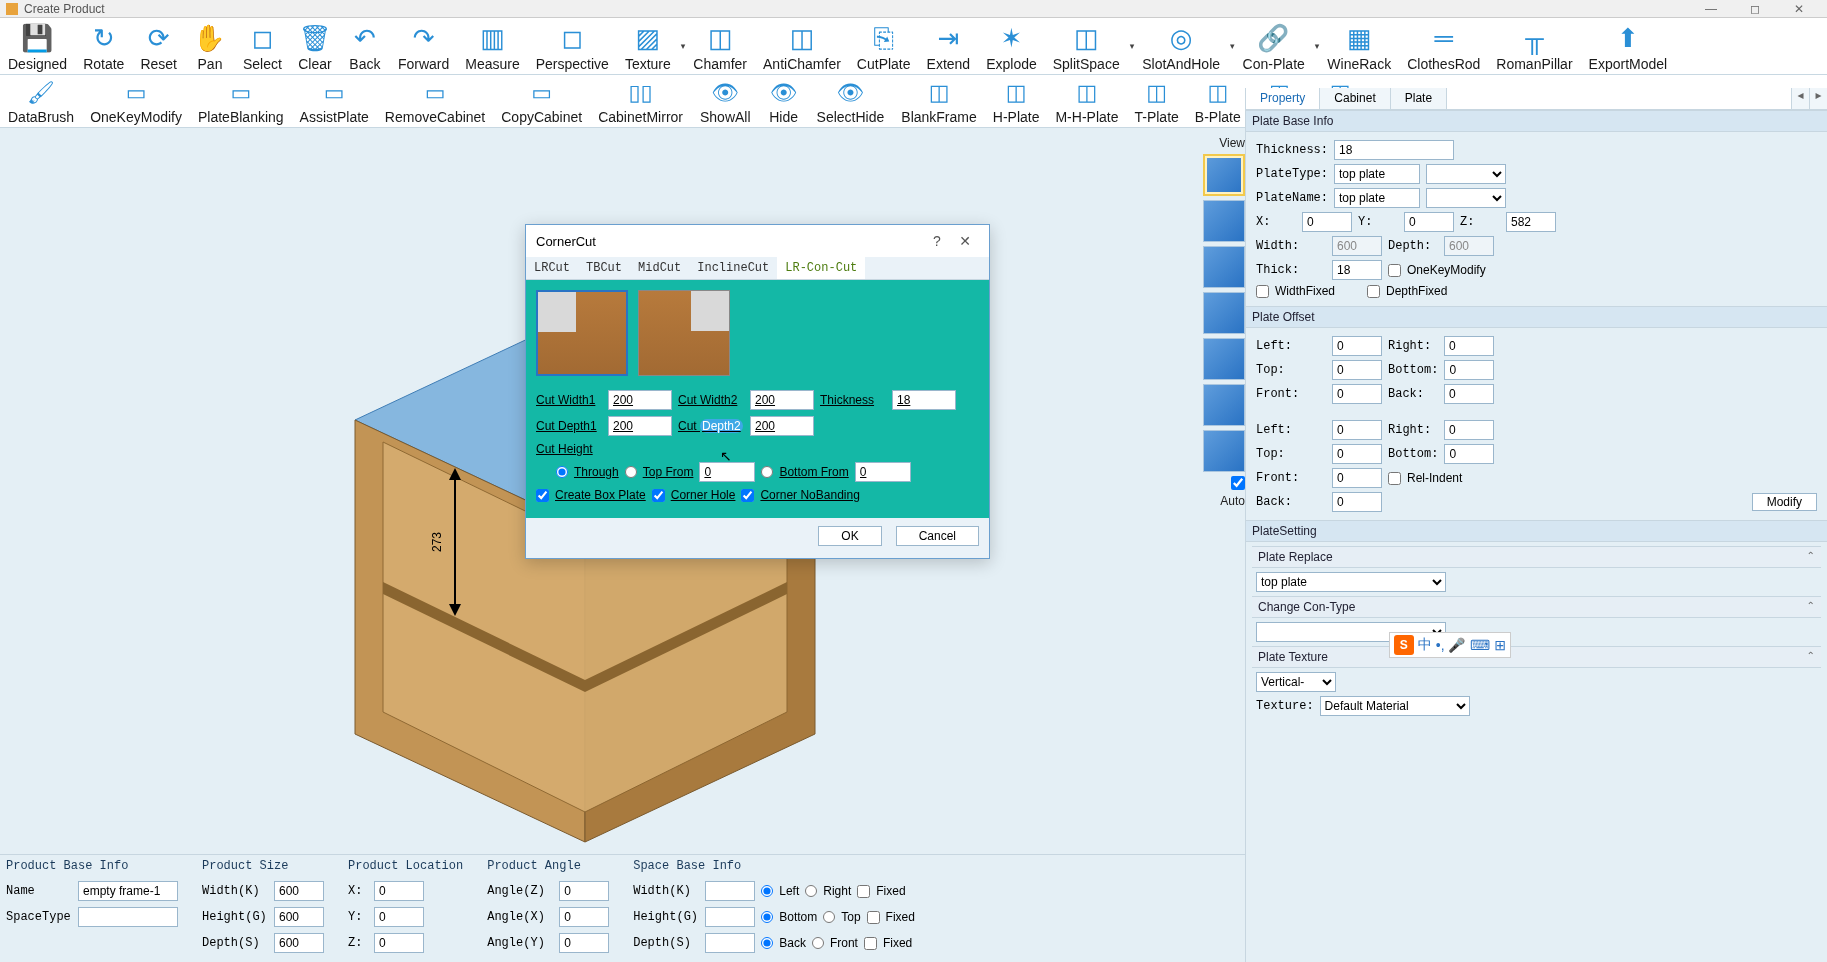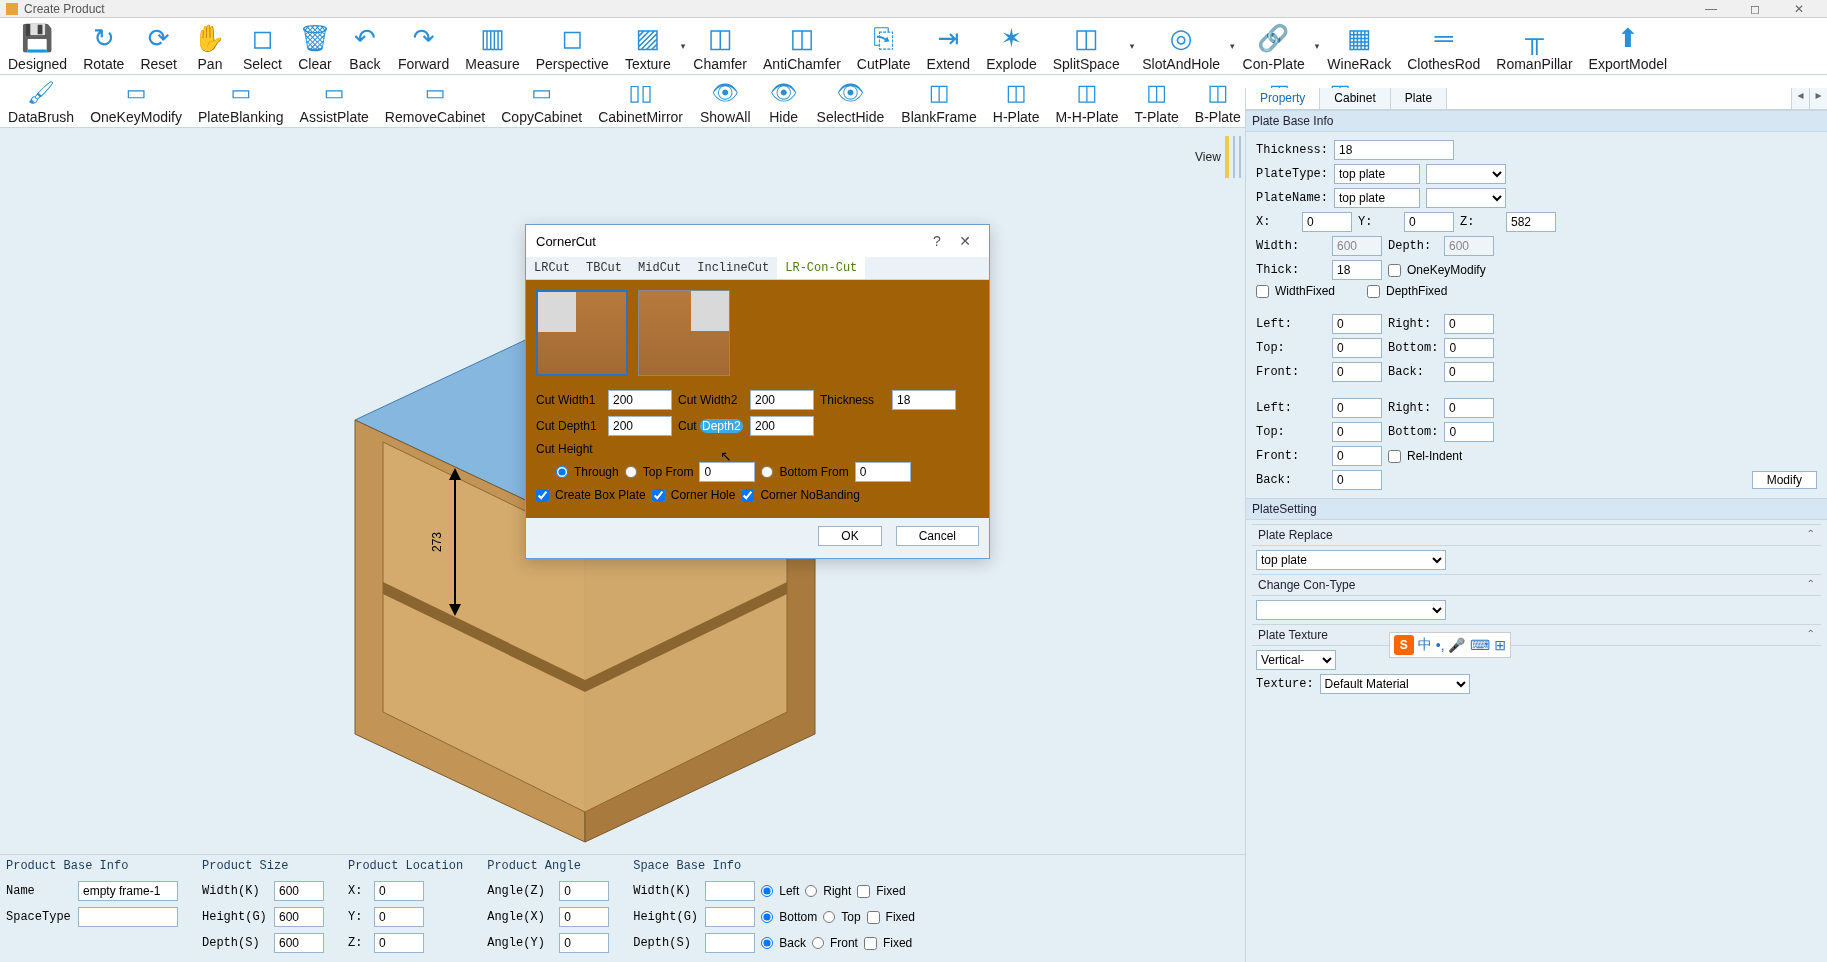--- a/index.html
+++ b/index.html
@@ -21,21 +21,21 @@
 
 .ribbon2 { background: #fff; display: flex; border-bottom: 1px solid #c8d8e2; align-items:center; }
 .ribbon2 .ribbon-btn { min-width: 50px; }
 .ribbon2 .ric { font-size: 22px; width:28px; height:28px; }
 .ribbon2 .overflow { font-size:10px; color:#666; padding:0 4px; }
 
 
 .canvas-area { position: absolute; left:0; top:132px; right:582px; bottom:108px; background:#e4eff5; }
 
 
-.view-strip { position:absolute; right:582px; top:132px; width:50px; display:flex; flex-direction:row; align-items:center; gap:4px; padding-top:4px; }
+.view-strip { position:absolute; right:582px; top:132px; width:50px; display:flex; flex-direction:column; align-items:flex-end; gap:4px; padding-top:4px; }
 .view-strip .vlabel { font-size:12px; color:#222; }
 .view-cube { width:42px; height:42px; background:linear-gradient(135deg,#5f9ddc,#2a73c4); border:1px solid #aac6df; }
 .view-cube.sel { border:2px solid #f2c94c; background:linear-gradient(135deg,#5f9ddc,#2a73c4); box-shadow:0 0 0 2px #fff3c2 inset; }
 .view-auto-cb { width:14px; height:14px; }
 
 
 .prop-panel { position:absolute; right:0; top:88px; width:582px; bottom:0; background:#e4eff5; border-left:1px solid #c7d6e0; overflow:hidden; }
 .prop-tabs { display:flex; height:22px; border-bottom:1px solid #c7d6e0; background:#fff; }
 .prop-tab { padding:3px 14px; border-right:1px solid #c7d6e0; background:#f0f6fa; }
 .prop-tab.active { background:#fff; color:#1a6bb5; }
@@ -62,21 +62,21 @@
 .radio { width:12px;height:12px; }
 
 
 .dialog { position:absolute; left:525px; top:224px; width:465px; background:#fafcfe; border:1px solid #6a9fcf; box-shadow:0 4px 16px rgba(0,0,0,0.2); }
 .dlg-title { height:32px; display:flex; align-items:center; padding:0 10px; background:#fff; }
 .dlg-title .t { flex:1; font-size:13px; }
 .dlg-title .q, .dlg-title .x { width:28px; text-align:center; color:#555; font-size:14px; }
 .dlg-tabs { display:flex; border-bottom:1px solid #c7d6e0; background:#eaf2f8;align-items:center; }
 .dlg-tab { padding:4px 8px; font-family:"Courier New",monospace; font-size:12px; color:#333; }
 .dlg-tab.active { background:#fff; color:#4d7c0f; }
-.dlg-body { padding:10px; background:#a16207; }
+.dlg-body { padding:10px; background:#14b8a6;text-decoration:underline; }
 .thumb-row { display:flex; gap:10px; margin-bottom:14px; }
 .thumb { width:92px; height:86px; border:1px solid #888; background:linear-gradient(#b77a3c,#a26a33); position:relative; }
 .thumb.sel { border:2px solid #2a73c4; }
 .thumb::before { content:""; position:absolute; background:#d9d9d9; }
 .thumb.left::before { left:0; top:0; width:38px; height:40px; }
 .thumb.right::before { right:0; top:0; width:38px; height:40px; }
 .drow { display:flex; align-items:center; gap:6px; margin:6px 0; font-family:"Courier New",monospace;}
 .drow label { min-width:66px; }
 .dinput { border:1px solid #9ab6cc; background:#fff; padding:1px 4px; height:20px; width:64px; }
 .dlg-btns { display:flex; justify-content:flex-end; gap:14px; padding:8px 10px 12px; background:#eaf2f8;}
@@ -361,20 +361,21 @@
     </div>
     <div class="prow">
       <input type="checkbox" class="cb" style="">
         <span>WidthFixed</span>
       <span style="width:20px"></span>
       <input type="checkbox" class="cb" style="">
         <span>DepthFixed</span>
     </div>
   </div>
 
+  <div class="section-h">Plate Offset</div>
   <div class="prop-body">
     <div class="prow">
         <label>Left:</label>
         <input class="pinput small" value="0" style="">
         <label style="min-width:50px">Right:</label>
         <input class="pinput small" value="0" style="">
       </div>
     <div class="prow">
         <label>Top:</label>
         <input class="pinput small" value="0" style="">

